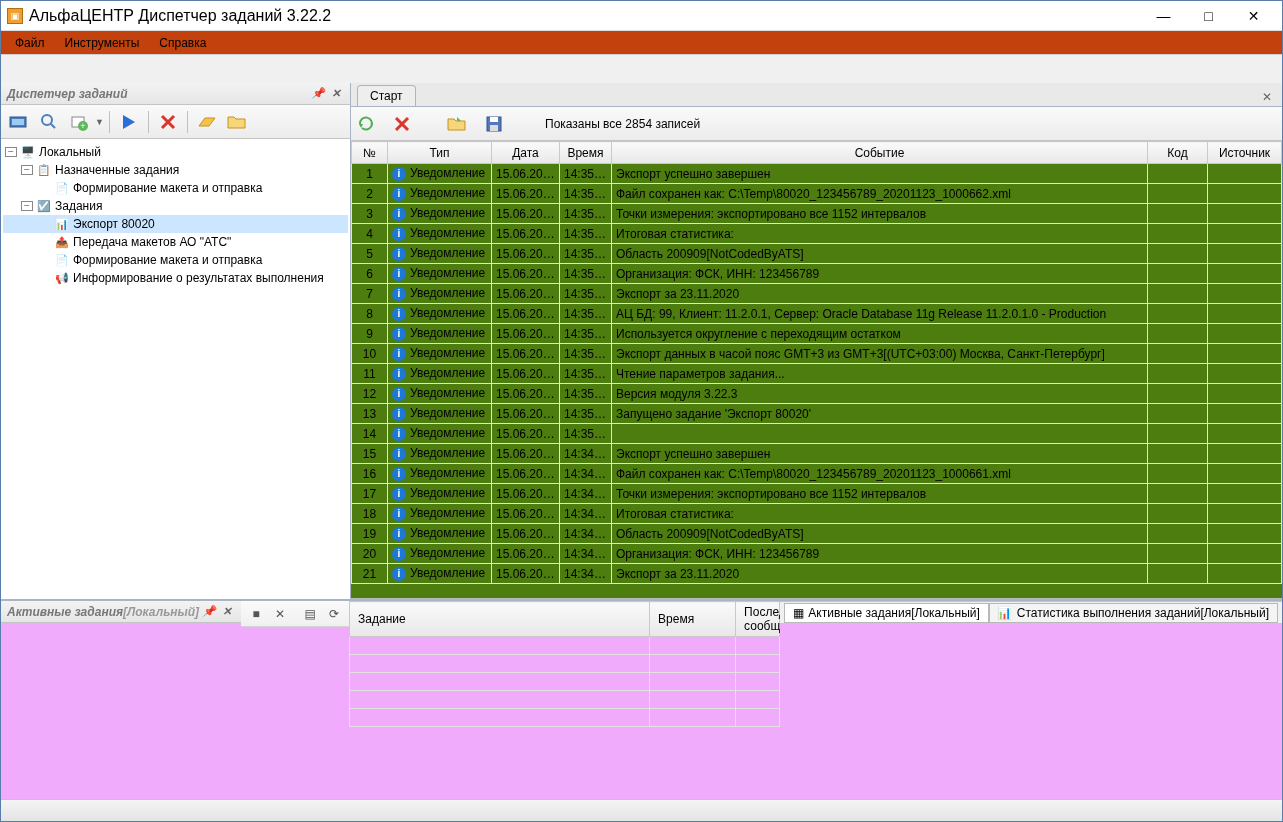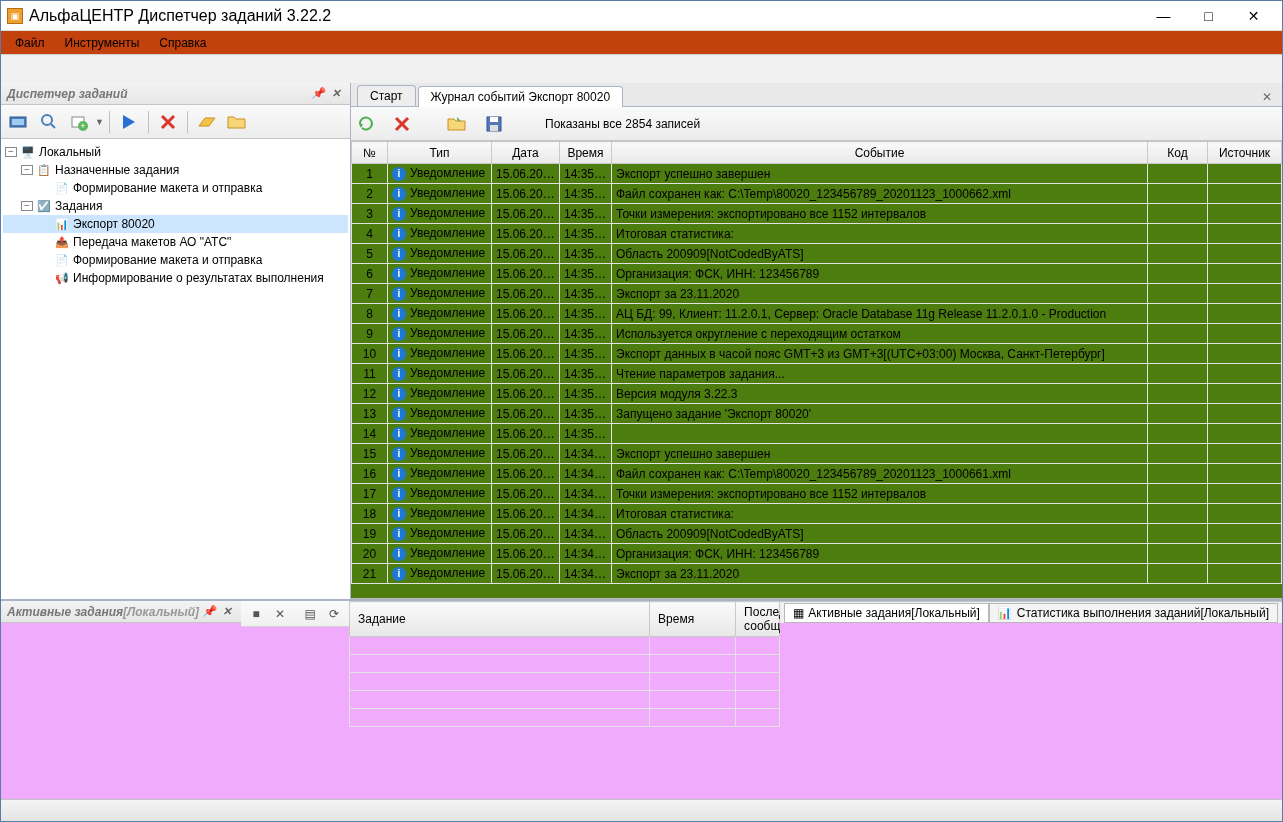--- a/index.html
+++ b/index.html
@@ -168,21 +168,20 @@
             <span class="toggle empty"></span>
             <span class="t-icon">📢</span>
             <span>Информирование о результатах выполнения</span>
           </div>
       </div>
     </div>
 
     <div class="right-area">
       <div class="tabs">
         <div class="tab">Старт</div>
-        <div class="tab active">Журнал событий Экспорт 80020</div>
         <div class="close-tab">✕</div>
       </div>
       <div class="right-content">
         <div class="log-toolbar">
           <div class="tb-btn">
               <svg width="18" height="18">
                 <path d="M3 9a6 6 0 1 1 2 4" fill="none" stroke="#4caf50" stroke-width="2"></path>
                 <polygon points="2,9 6,9 4,13" fill="#4caf50"></polygon>
               </svg>
             </div>

